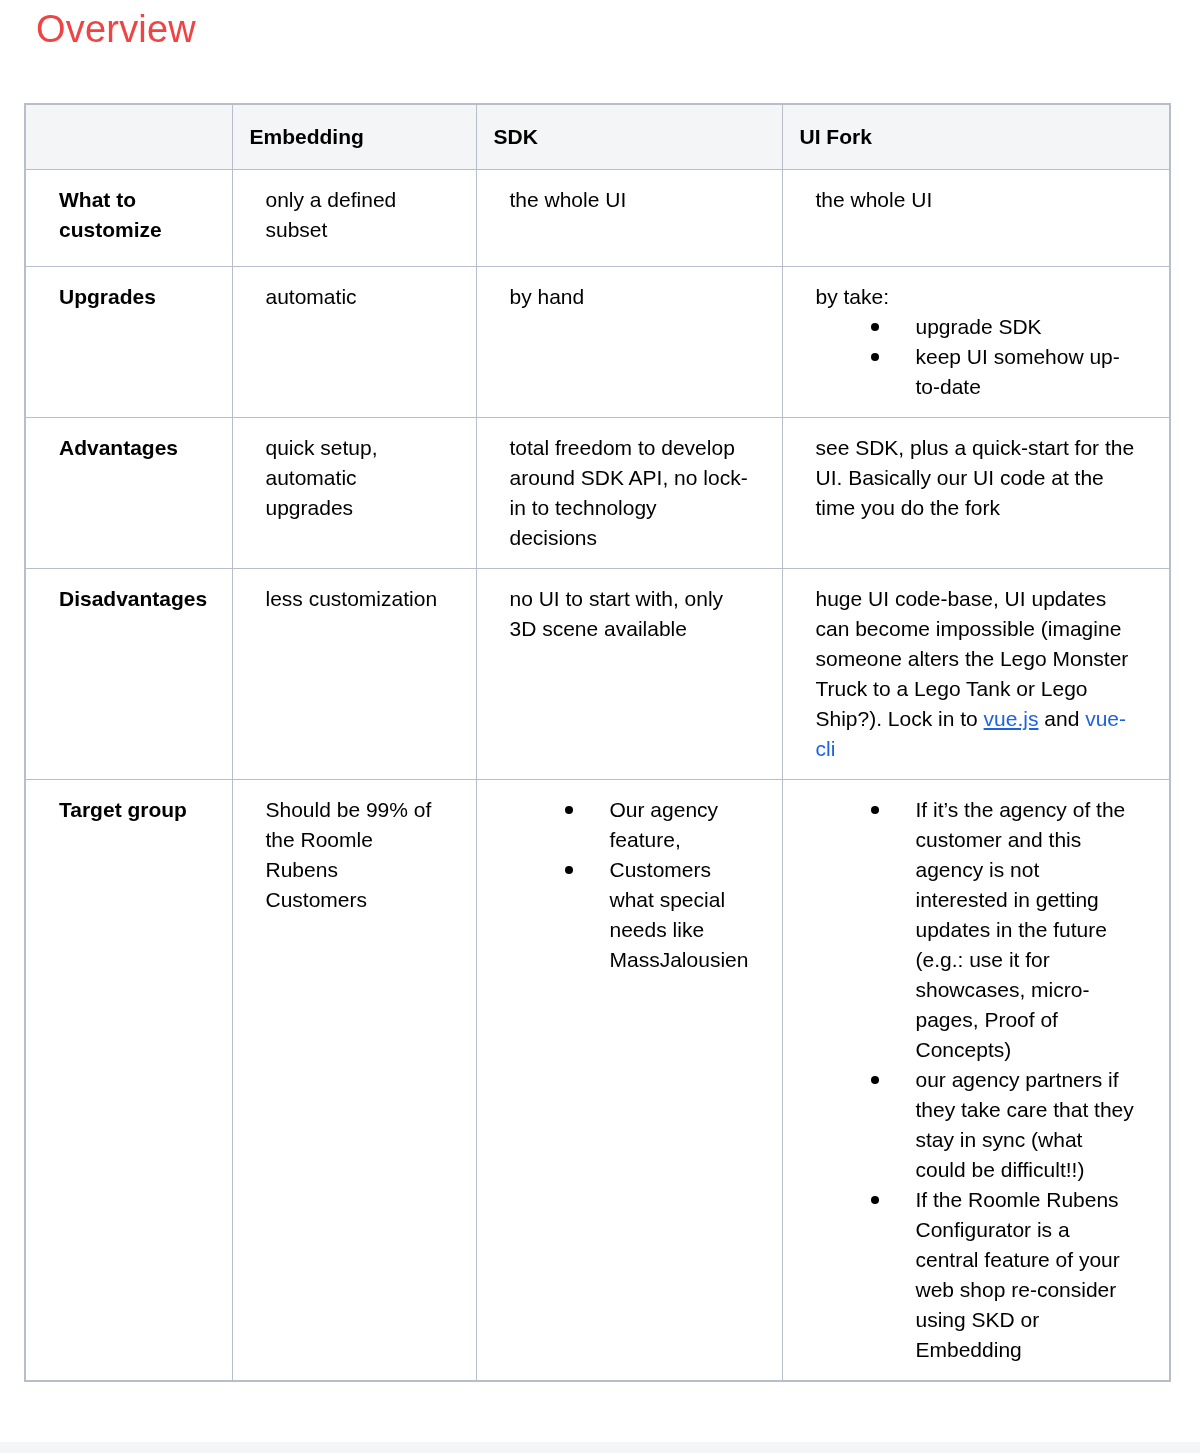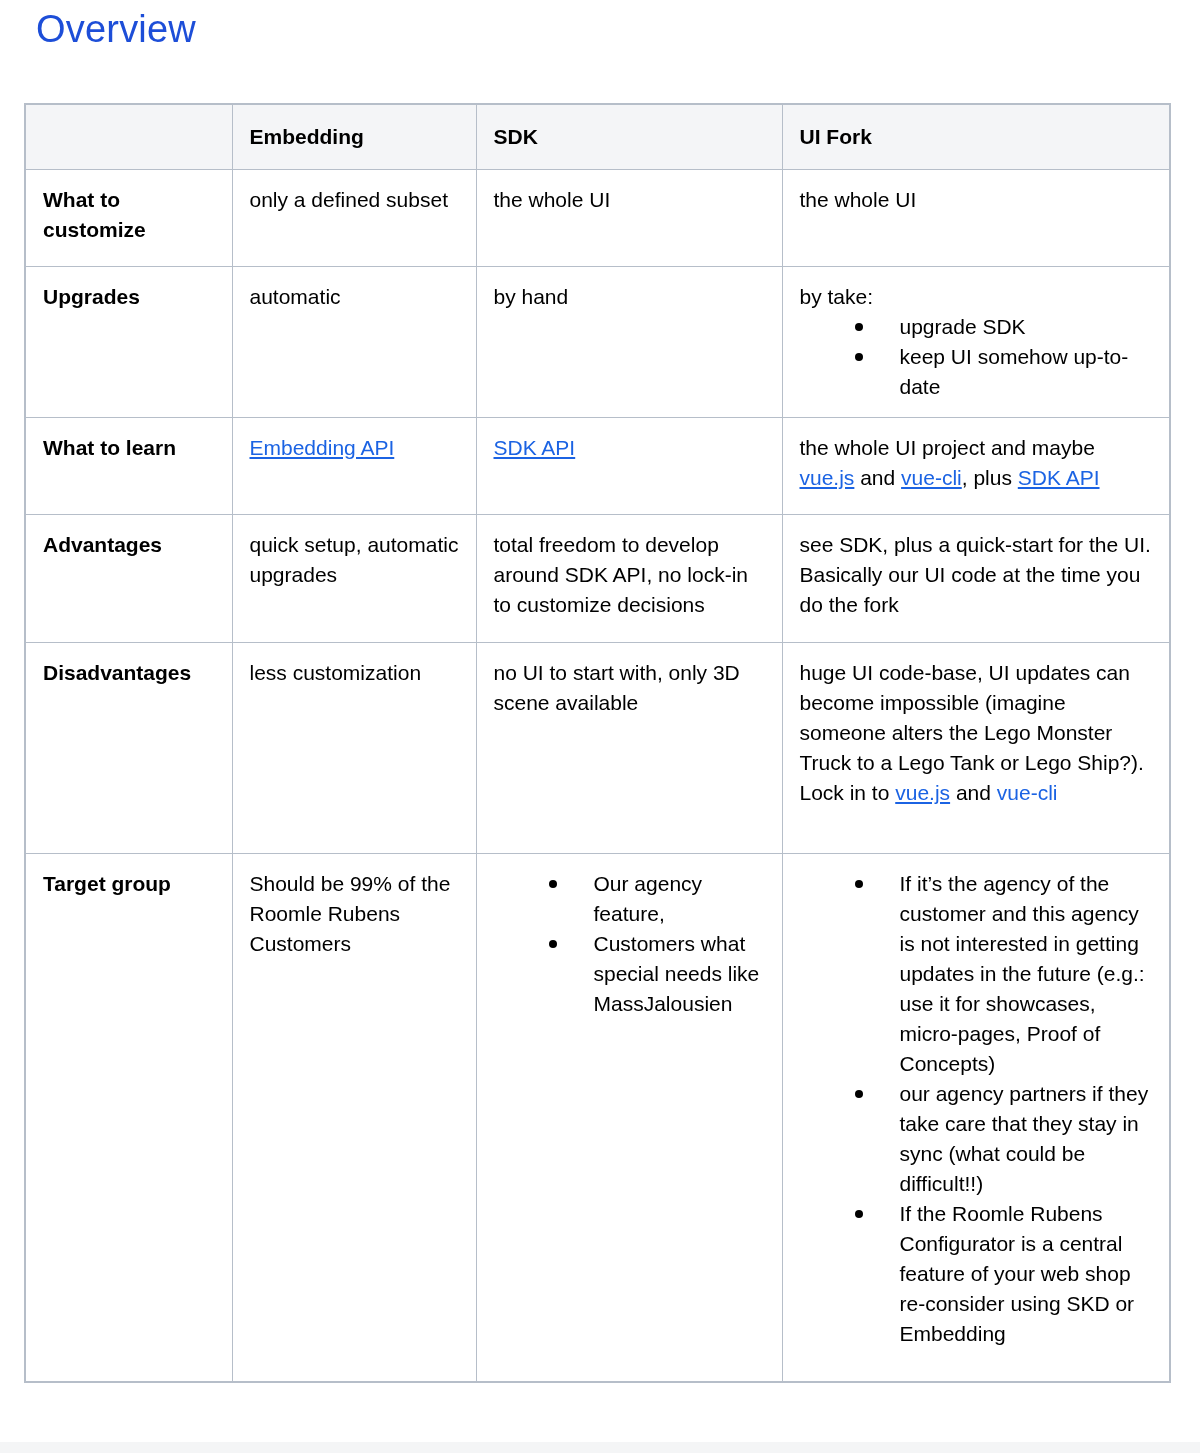--- a/index.html
+++ b/index.html
@@ -1,25 +1,25 @@
 <!DOCTYPE html>
 <html><head>
 <meta charset="utf-8">
 <style>
   * { margin:0; padding:0; box-sizing:border-box; }
   html,body { width:1200px; height:1453px; background:#ffffff; overflow:hidden;
     font-family:"Liberation Sans", sans-serif; color:#000; }
   .page { position:relative; width:1200px; height:1453px; }
   .page-title { position:absolute; left:36px; top:8px; font-size:38px;
-    font-weight:500; color:#1d4ed8; letter-spacing:0.2px; }
+    font-weight:500; color:#ef4444; letter-spacing:0.2px; }
   table.cmp { position:absolute; left:24px; top:103px; width:1145px;
     border-collapse:collapse; table-layout:fixed;
     border:2px solid #b6bec9; }
   table.cmp th, table.cmp td { border:1px solid #b6bec9; vertical-align:top;
-    font-size:21px; line-height:30px; padding:15px 17px; text-align:left;
+    font-size:21px; line-height:30px; padding:15px 33px; text-align:left;
     overflow:hidden; }
   table.cmp th { background:#f4f5f7; font-weight:bold; vertical-align:middle;
     height:65px; padding:0 17px; }
   td.rowlabel { font-weight:bold; }
   tr.row-0 td { height:97px; }
   tr.row-1 td { height:148px; }
   tr.row-2 td { height:97px; }
   tr.row-3 td { height:62px; }
   tr.row-4 td { height:128px; }
   tr.row-5 td { height:211px; }
@@ -77,39 +77,27 @@
             <p>by hand</p>
           </td>
           <td>
             <p>by take:</p>
             <ul>
               <li>upgrade SDK</li>
               <li>keep UI somehow up-to-date</li>
             </ul>
           </td>
         </tr>
-        <tr class="row-2">
-          <td class="rowlabel">What to learn</td>
-          <td>
-            <p><a class="link" href="#">Embedding API</a></p>
-          </td>
-          <td>
-            <p><a class="link" href="#">SDK API</a></p>
-          </td>
-          <td>
-            <p>the whole UI project and maybe <a class="link" href="#">vue.js</a> and <a class="link" href="#">vue-cli</a>, plus <a class="link" href="#">SDK API</a></p>
-          </td>
-        </tr>
         <tr class="row-4">
           <td class="rowlabel">Advantages</td>
           <td>
             <p>quick setup, automatic upgrades</p>
           </td>
           <td>
-            <p>total freedom to develop around SDK API, no lock-in to customize decisions</p>
+            <p>total freedom to develop around SDK API, no lock-in to technology decisions</p>
           </td>
           <td>
             <p>see SDK, plus a quick-start for the UI. Basically our UI code at the time you do the fork</p>
           </td>
         </tr>
         <tr class="row-5">
           <td class="rowlabel">Disadvantages</td>
           <td>
             <p>less customization</p>
           </td>

